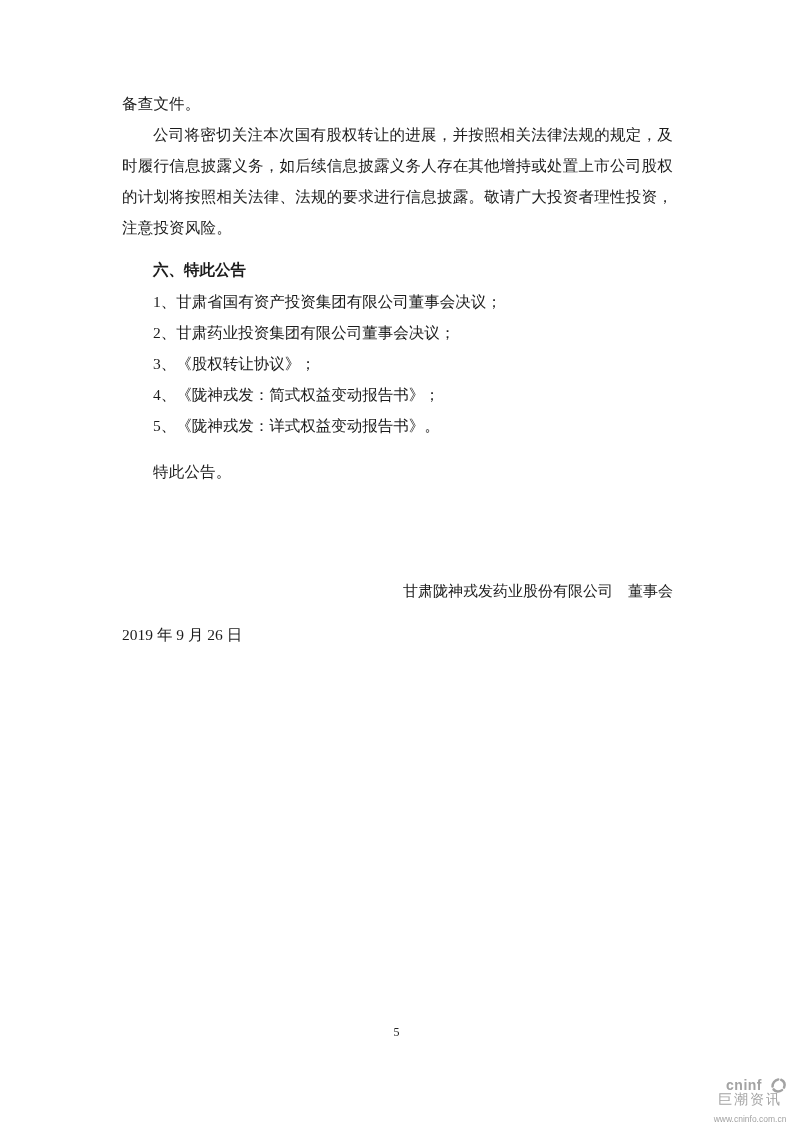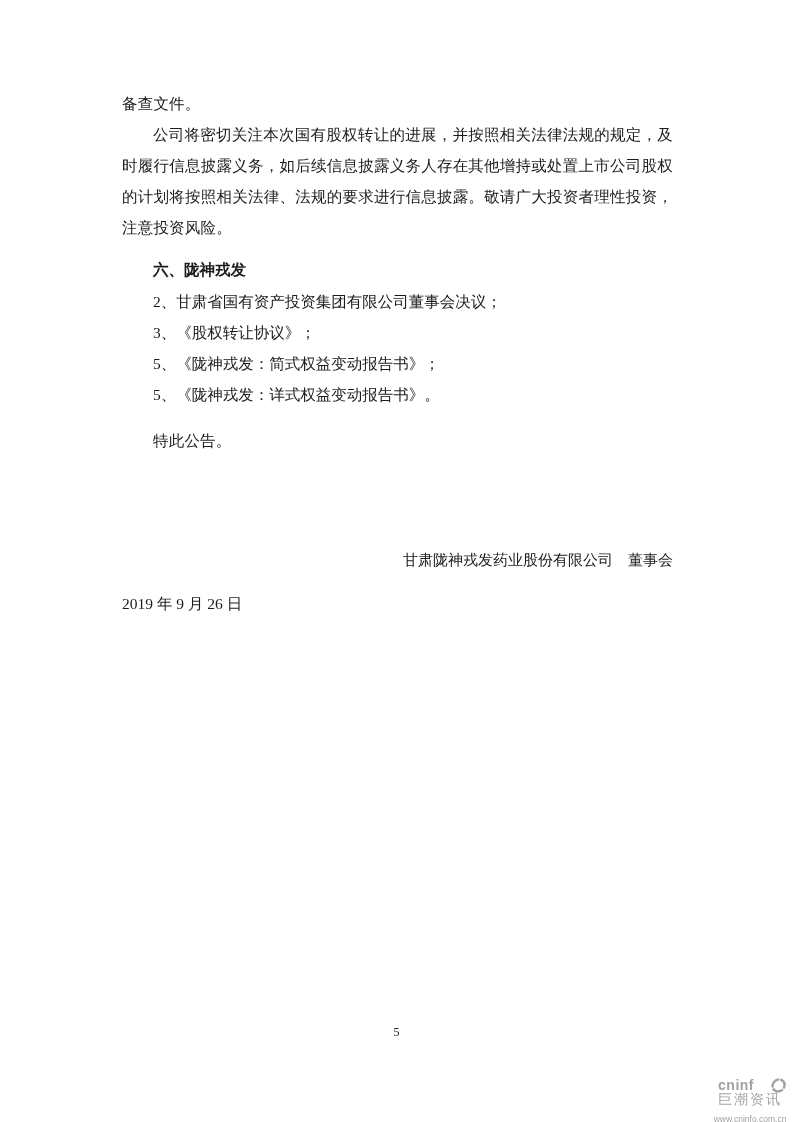--- a/index.html
+++ b/index.html
@@ -79,21 +79,21 @@
     width: 76px;
     color: #a3a3a3;
     font-family: "Liberation Sans", "DejaVu Sans", sans-serif;
     text-align: center;
     user-select: none;
   }
   .logo-row {
     display: flex;
     align-items: center;
     justify-content: flex-end;
-    gap: 17px;
+    gap: 9px;
     height: 17px;
   }
   .logo-brand {
     font-weight: bold;
     font-size: 14px;
     letter-spacing: 0.5px;
     line-height: 17px;
   }
   .logo-mark { width: 17px; height: 17px; display: inline-block; }
   .logo-mark svg { display: block; }
@@ -115,26 +115,27 @@
 <body>
 
 <div class="page">
 
   <main class="content">
 
     <p class="body-text">备查文件。</p>
 
     <p class="body-text indent paragraph-disclosure">公司将密切关注本次国有股权转让的进展，并按照相关法律法规的规定，及时履行信息披露义务，如后续信息披露义务人存在其他增持或处置上市公司股权的计划将按照相关法律、法规的要求进行信息披露。敬请广大投资者理性投资，注意投资风险。</p>
 
-    <h2 class="section-heading">六、陇神戎发</h2>
+    <h2 class="section-heading">六、特此公告</h2>
 
     <ul class="doc-list">
-      <li>2、甘肃省国有资产投资集团有限公司董事会决议；</li>
+      <li>1、甘肃省国有资产投资集团有限公司董事会决议；</li>
+      <li>2、甘肃药业投资集团有限公司董事会决议；</li>
       <li>3、《股权转让协议》；</li>
-      <li>5、《陇神戎发：简式权益变动报告书》；</li>
+      <li>4、《陇神戎发：简式权益变动报告书》；</li>
       <li>5、《陇神戎发：详式权益变动报告书》。</li>
     </ul>
 
     <p class="body-text indent closing">特此公告。</p>
 
     <p class="signature">甘肃陇神戎发药业股份有限公司　董事会</p>
 
     <p class="sign-date">2019 年 9 月 26 日</p>
 
   </main>

